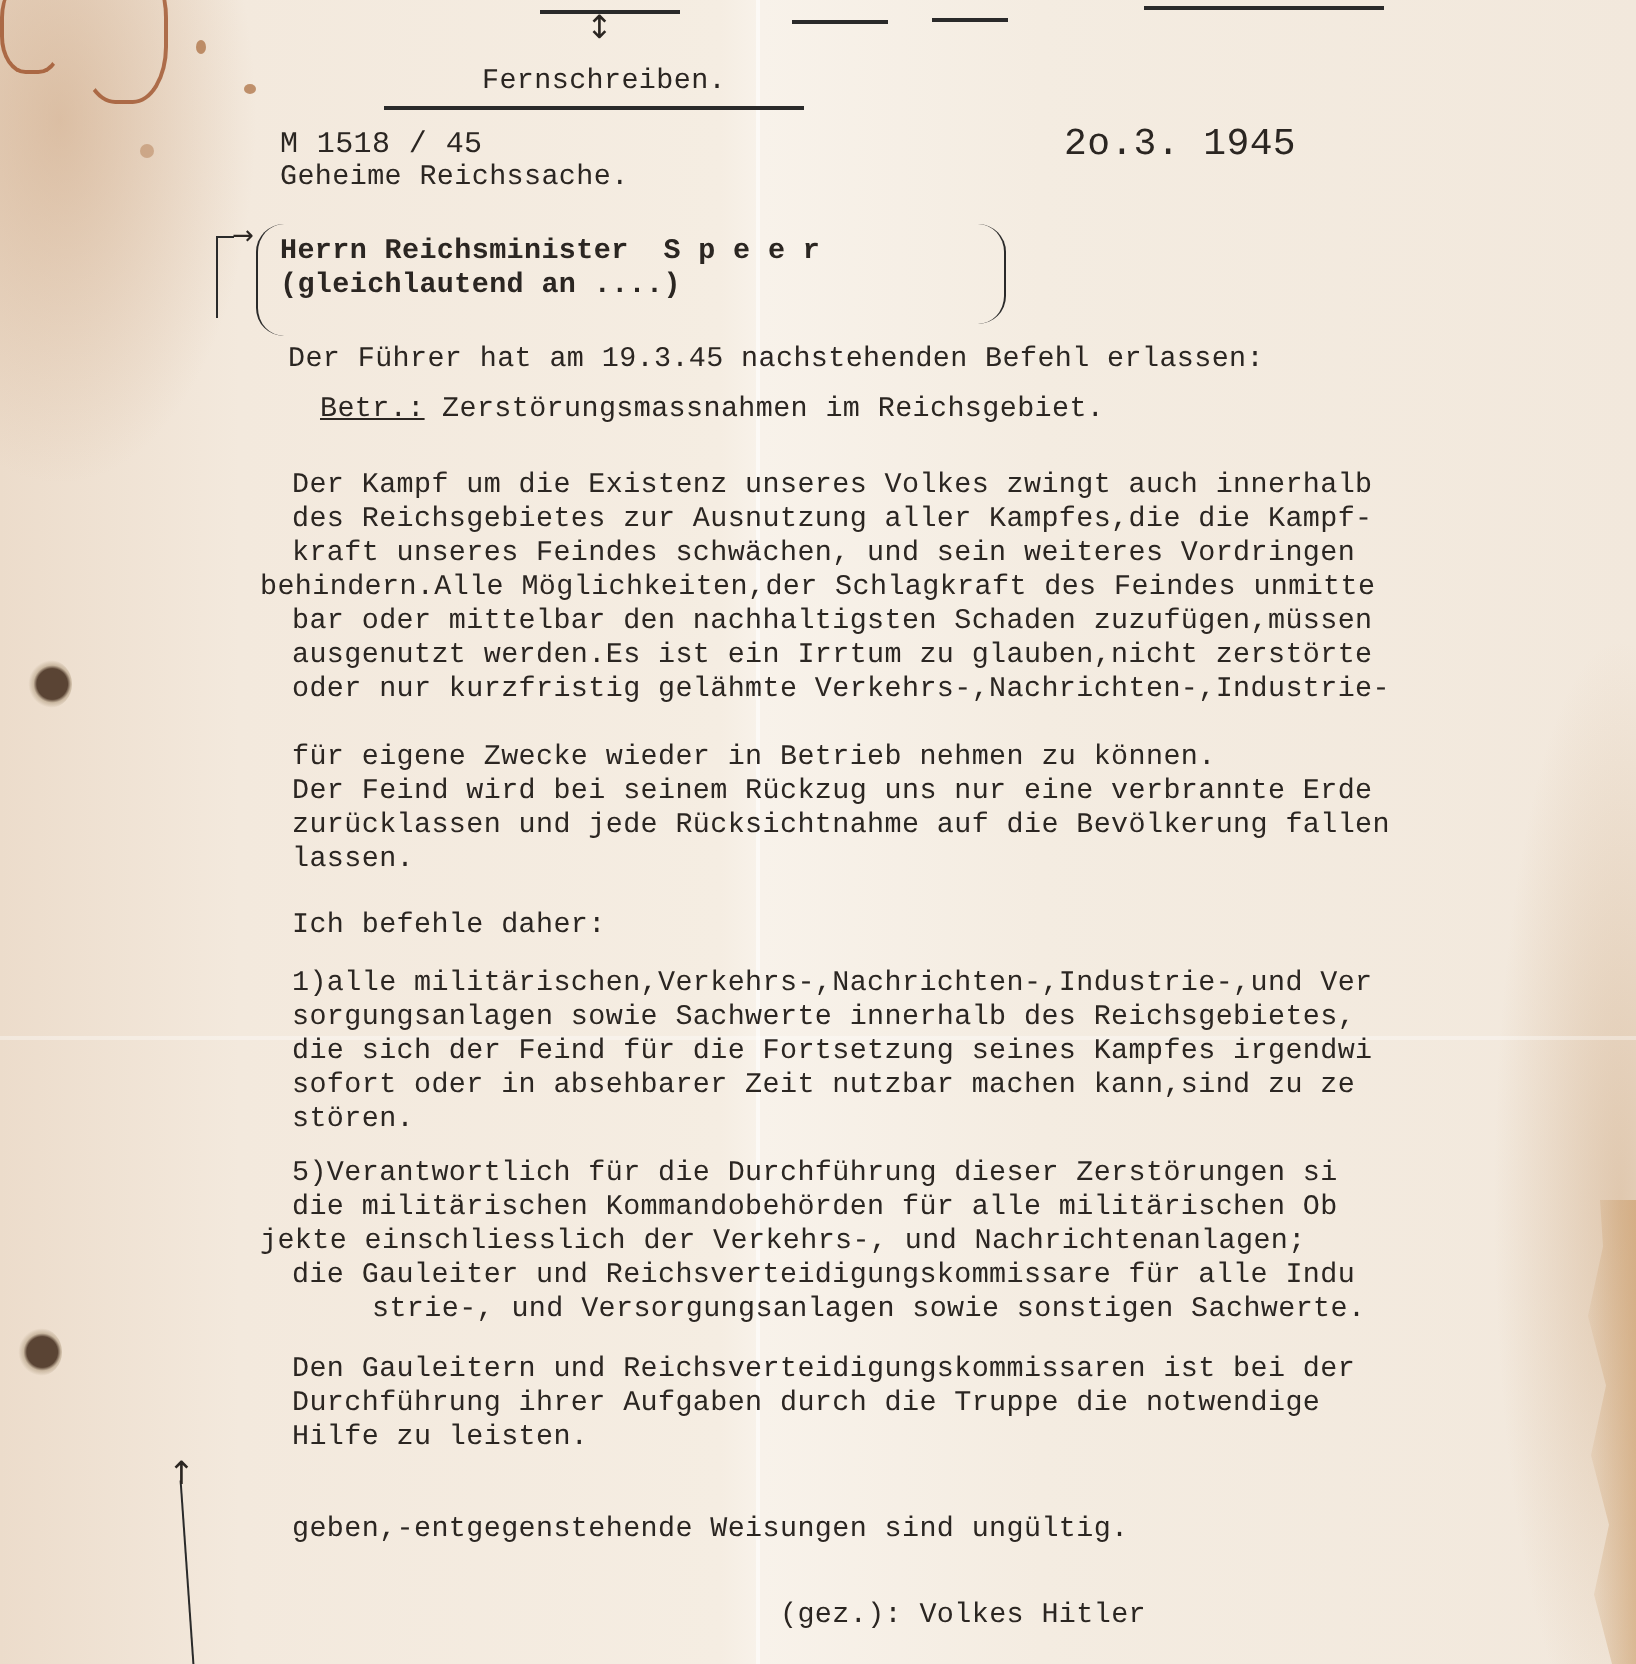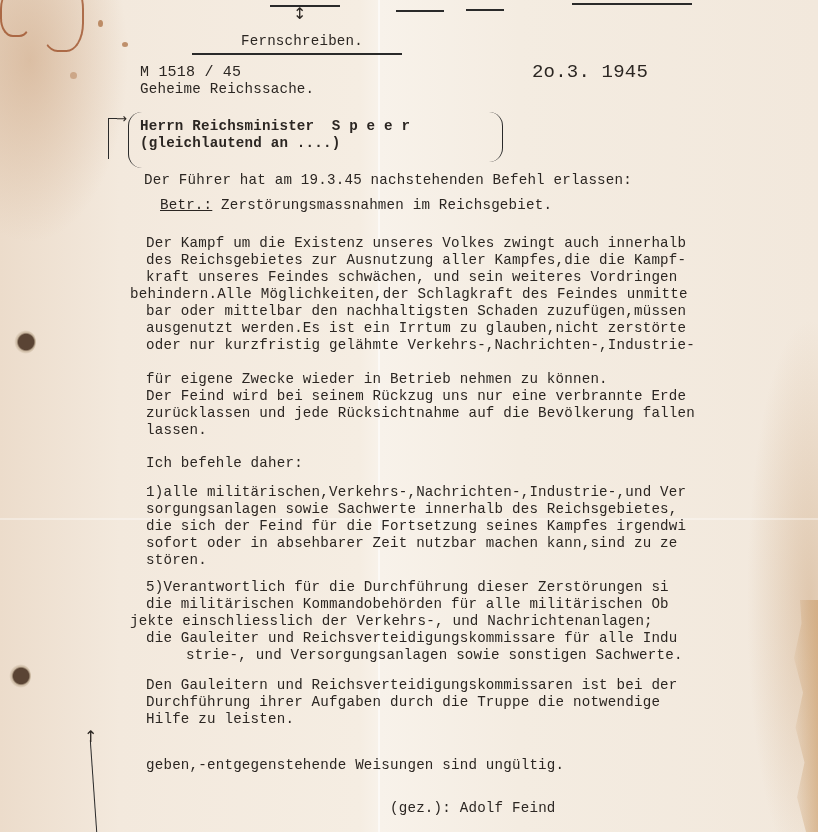--- a/index.html
+++ b/index.html
@@ -107,14 +107,14 @@
 
   <div class="line" style="left:146px;top:677px;text-align:right;">Den Gauleitern und Reichsverteidigungskommissaren ist bei der</div>
   <div class="line" style="left:146px;top:694px;">Durchführung ihrer Aufgaben durch die Truppe die notwendige</div>
   <div class="line" style="left:146px;top:711px;">Hilfe zu leisten.</div>
 
   <div class="line" style="left:146px;top:757px;">geben,-entgegenstehende Weisungen sind ungültig.</div>
 
   <div class="hand" style="left:93px;top:740px;width:4px;height:92px;border-left:1.2px solid #2a2a2a;transform:rotate(-4deg);"></div>
   <div class="line" style="left:84px;top:728px;font-size:16px;font-family:'DejaVu Sans',sans-serif;">↑</div>
 
-  <div class="line" style="left:390px;top:800px;">(gez.): Adolf Feind</div>
+  <div class="line" style="left:390px;top:800px;">(gez.): Volkes Hitler</div>
 </div>
 
 </body></html>

